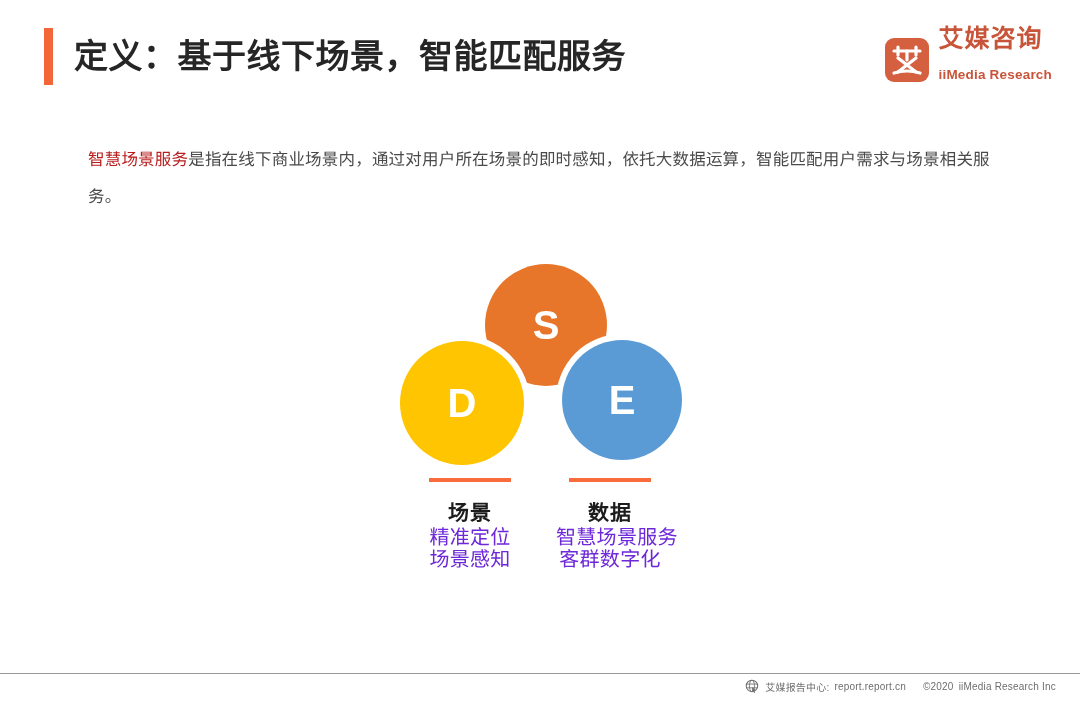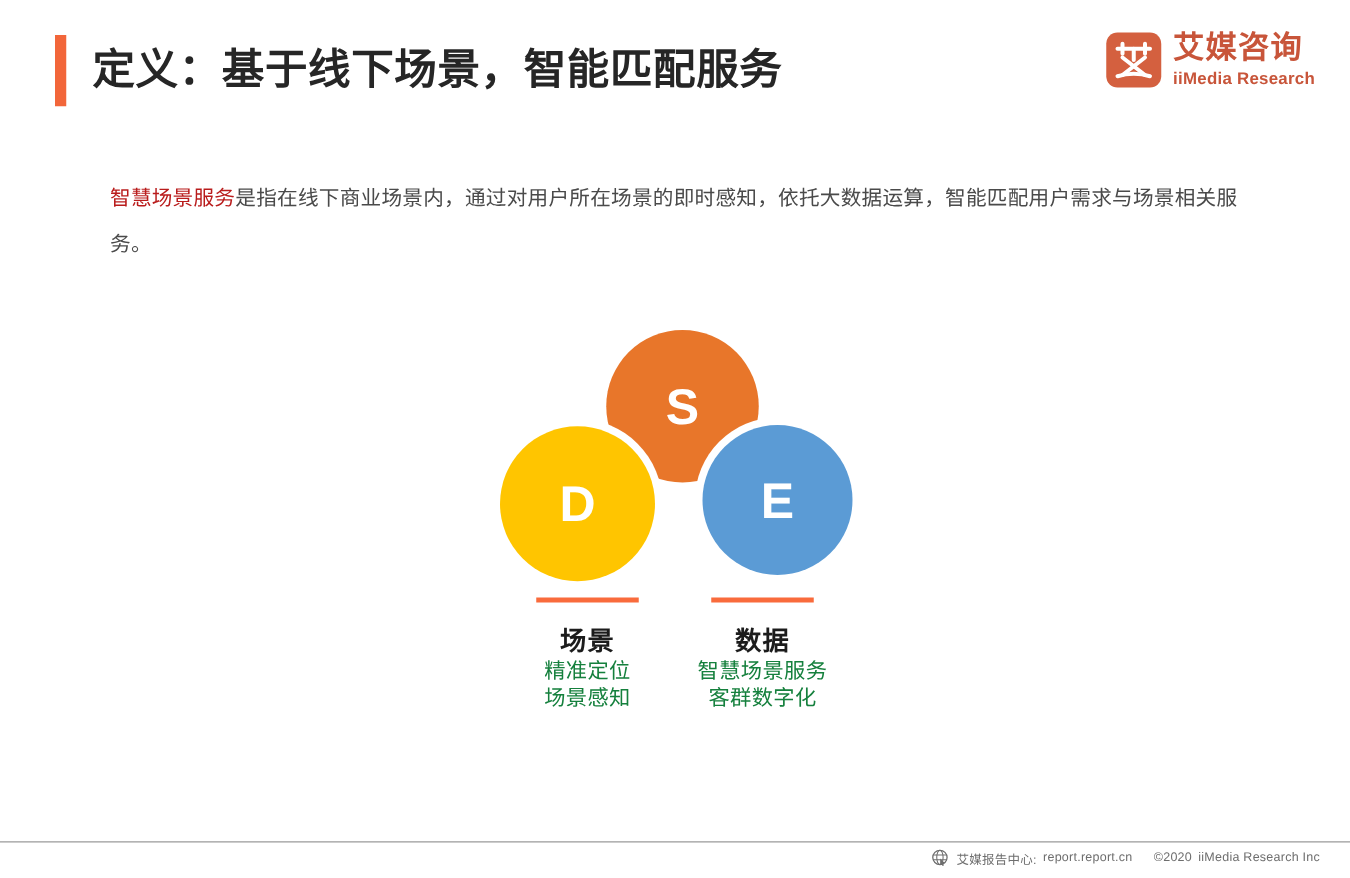--- a/index.html
+++ b/index.html
@@ -49,21 +49,21 @@
     letter-spacing: 0.5px;
     white-space: nowrap;
   }
 
   
   .logo {
     position: absolute;
     right: 28px;
     top: 26px;
     display: flex;
-    align-items: flex-start;
+    align-items: flex-end;
     gap: 9px;
   }
   .logo-mark {
     width: 44px;
     height: 44px;
     border-radius: 9px;
     background: #D4603F;
     position: relative;
     flex: none;
   }
@@ -83,21 +83,21 @@
     font-weight: 700;
     color: #C8553A;
     letter-spacing: 1px;
     height: 26px;
   }
   .logo-en {
     font-size: 13.5px;
     font-weight: 700;
     color: #C8553A;
     letter-spacing: 0.2px;
-    margin-top: 4px;
+    margin-top: 16px;
   }
 
   
   .intro {
     position: absolute;
     left: 88px;
     top: 124px;
     width: 910px;
     font-size: 16.5px;
     line-height: 37px;
@@ -152,23 +152,23 @@
     background: #F96B3C;
     margin: 0 auto 14px auto;
   }
   .legend-title {
     font-size: 21px;
     font-weight: 700;
     color: #1c1c1c;
     letter-spacing: 1px;
   }
   .legend-lines {
-    font-size: 17px;
+    font-size: 20px;
     line-height: 22px;
-    color: #15803d;
+    color: #6d28d9;
     letter-spacing: 0.3px;
   }
   .legend-lines div { white-space: nowrap; }
 
   
   .footer-rule {
     position: absolute;
     left: 0;
     top: 673px;
     width: 1080px;

